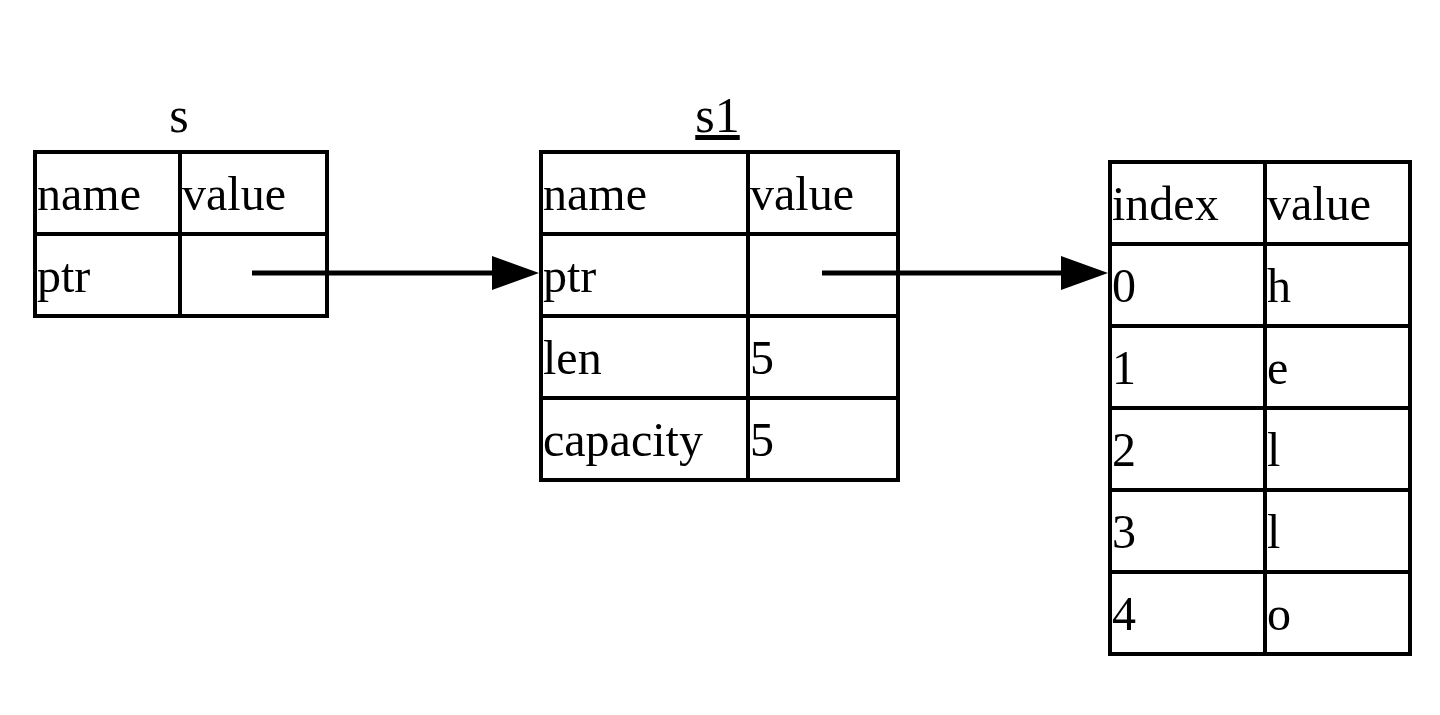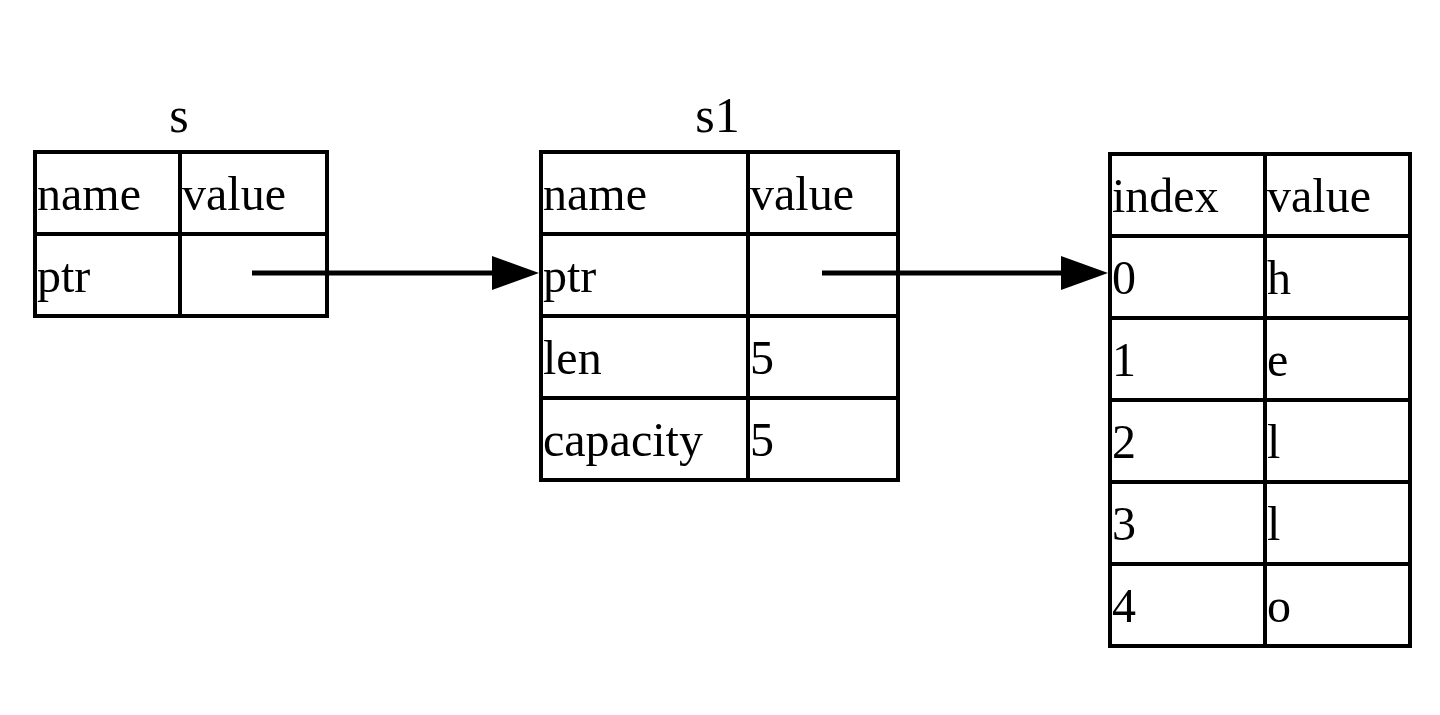--- a/index.html
+++ b/index.html
@@ -43,24 +43,24 @@
   
   #t-s   col.col-a { width: 145px; }
   #t-s   col.col-b { width: 147px; }
   #t-s1  col.col-a { width: 207px; }
   #t-s1  col.col-b { width: 150px; }
   #t-heap col.col-a { width: 155px; }
   #t-heap col.col-b { width: 145px; }
 
   #t-s    { left: 33px;   top: 150px; }
   #t-s1   { left: 539px;  top: 150px; }
-  #t-heap { left: 1108px; top: 152px; }
+  #t-heap { left: 1108px; top: 160px; }
 
   #title-s  { left: 33px;  width: 292px; }
-  #title-s1 { left: 539px; width: 357px; }
+  #title-s1 { left: 539px; width: 357px; text-decoration: underline; }
 
   .arrow-layer {
     position: absolute;
     left: 0;
     top: 0;
     width: 1440px;
     height: 715px;
     pointer-events: none;
   }
 </style>

